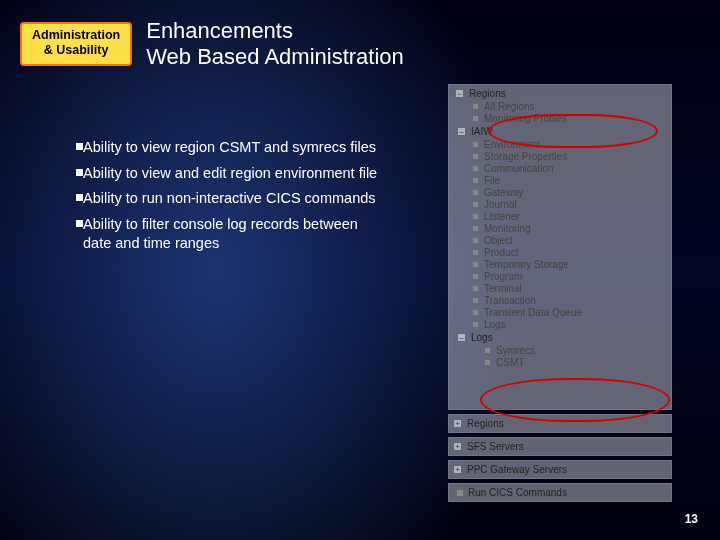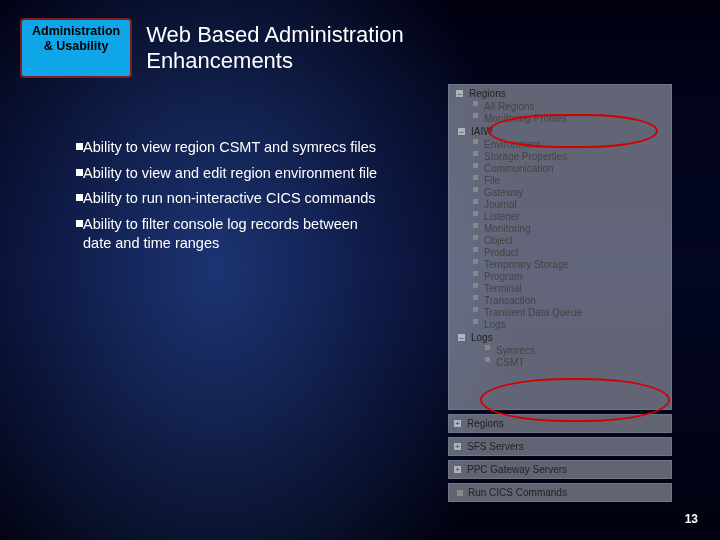--- a/index.html
+++ b/index.html
@@ -7,25 +7,25 @@
   body {
     font-family: Arial, Helvetica, sans-serif;
     background:
       radial-gradient(ellipse 500px 700px at 30% 50%, rgba(50,90,180,0.55) 0%, rgba(10,20,60,0.0) 60%),
       linear-gradient(to bottom, #000010 0%, #02041a 20%, #030624 50%, #01020f 100%);
     color: #fff;
     position: relative;
   }
   .header { position: absolute; top: 18px; left: 20px; right: 20px; display: flex; align-items: center; gap: 14px; }
   .badge {
-    background: #0ea5e9;
+    background: #fde047;
     color: #000;
-    border: 2px solid #7f1d1d;
+    border: 2px solid #f97316;
     border-radius: 4px;
-    padding: 4px 10px 22px 10px;
+    padding: 4px 10px 6px 10px;
     font-size: 12.5px;
     font-weight: bold;
     line-height: 1.2;
     text-align: center;
     min-width: 110px;
   }
   .title { color: #fff; font-size: 22px; font-weight: normal; line-height: 1.2; }
   .bullets {
     position: absolute;
     top: 138px;
@@ -47,21 +47,21 @@
     padding: 2px 2px 4px 2px;
   }
   .panel.first-big { height: 326px; overflow: hidden; }
   .panel-hdr { display: flex; align-items: center; gap: 5px; padding: 1px 4px; color: #222; }
   .boxglyph {
     width: 9px; height: 9px; border: 1px solid #666; background: rgba(255,255,255,0.5);
     display: inline-flex; align-items: center; justify-content: center;
     font-size: 8px; line-height: 1; color: #333;
   }
   .tree { margin-left: 22px; }
-  .tree .item { display: flex; gap: 6px; padding: 0.5px 0; color: #444; }
+  .tree .item { display: flex; align-items: center; gap: 6px; padding: 0.5px 0; color: #444; }
   .tree .item .dot { width: 5px; height: 5px; background: #888; }
   .subhdr { display: flex; align-items: center; gap: 5px; margin-left: 6px; margin-top: 2px; margin-bottom: 1px; color: #222; }
   .circle-highlight {
     position: absolute; border: 2.5px solid #d40000; border-radius: 50%;
     background: transparent; pointer-events: none;
   }
   .circle1 { top: 114px; right: 62px; width: 170px; height: 34px; border-radius: 50% / 60%; }
   .circle2 { top: 378px; right: 50px; width: 190px; height: 44px; border-radius: 50% / 55%; }
   .panel.short { padding: 3px 4px; }
   .panel.short .panel-hdr { padding: 0; }
@@ -72,22 +72,22 @@
 </style>
 </head>
 <body>
 
 <div class="header">
   <div class="badge">
     <div>Administration</div>
     <div>&amp; Usability</div>
   </div>
   <div class="title">
+    <div>Enhancements</div>
     <div>Web Based Administration</div>
-    <div>Enhancements</div>
   </div>
 </div>
 
 <div class="bullets">
   <div class="row">
       <div class="sq"></div>
       <div>Ability to view region CSMT and symrecs files</div>
     </div>
   <div class="row">
       <div class="sq"></div>

